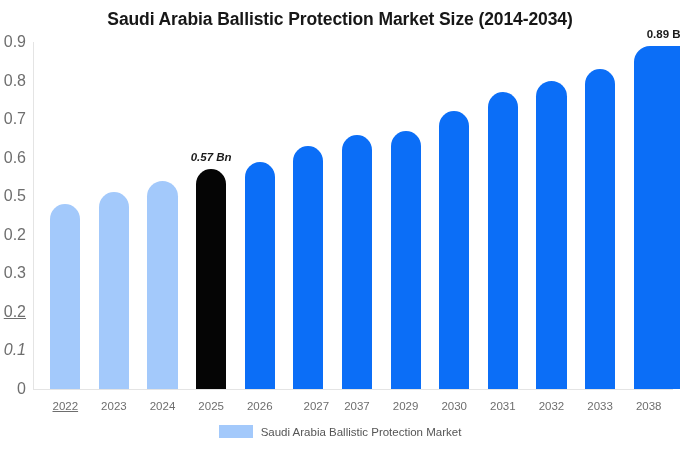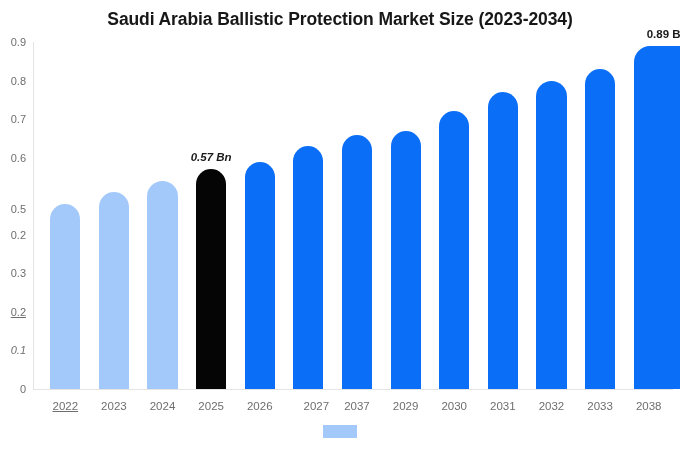--- a/index.html
+++ b/index.html
@@ -63,21 +63,21 @@
     height: 1px;
     background: #e4e4e4;
   }
 
   
   .y-tick {
     position: absolute;
     right: 100%;
     margin-right: 7px;
     transform: translateY(-50%);
-    font-size: 11px;
+    font-size: 16px;
     color: #6e6e6e;
     white-space: nowrap;
   }
 
   
   .bar-slot {
     position: absolute;
     bottom: 0;
     height: 347px;
   }
@@ -131,32 +131,32 @@
     font-size: 11.5px;
     color: #555555;
     white-space: nowrap;
   }
 </style>
 </head>
 <body>
 
 <div id="chart-root">
 
-  <div id="chart-title">Saudi Arabia Ballistic Protection Market Size (2023-2034)</div>
+  <div id="chart-title">Saudi Arabia Ballistic Protection Market Size (2014-2034)</div>
 
   <div id="plot-area">
     <div id="y-axis-line"></div>
     <div id="x-axis-line"></div>
     <div id="y-ticks">
         <div class="y-tick" style="top: 347px;">0</div>
         <div class="y-tick" style="top: 308.444px; font-style: italic;">0.1</div>
         <div class="y-tick" style="top: 269.889px; text-decoration: underline;">0.2</div>
         <div class="y-tick" style="top: 231.333px;">0.3</div>
         <div class="y-tick" style="top: 192.778px;">0.2</div>
-        <div class="y-tick" style="top: 154.222px; margin-top: 13px;">0.5</div>
+        <div class="y-tick" style="top: 154.222px;">0.5</div>
         <div class="y-tick" style="top: 115.667px;">0.6</div>
         <div class="y-tick" style="top: 77.1111px;">0.7</div>
         <div class="y-tick" style="top: 38.5556px;">0.8</div>
         <div class="y-tick" style="top: 0px;">0.9</div>
       </div>
     <div id="bars">
         <div class="bar-slot" style="left: 17.2369px; width: 30.1415px;">
           <div class="bar" title="2022: 0.48" style="height: 185.067px; background: rgb(163, 201, 251);"></div>
         </div>
         <div class="bar-slot" style="left: 65.8523px; width: 30.1415px;">
@@ -210,15 +210,16 @@
         <div class="x-tick" style="left: 396.923px; width: 48.6154px;">2030</div>
         <div class="x-tick" style="left: 445.538px; width: 48.6154px;">2031</div>
         <div class="x-tick" style="left: 494.154px; width: 48.6154px;">2032</div>
         <div class="x-tick" style="left: 542.769px; width: 48.6154px;">2033</div>
         <div class="x-tick" style="left: 591.385px; width: 48.6154px;">2038</div>
       </div>
   </div>
 
   <div id="legend">
     <div id="legend-swatch" style="background: rgb(163, 201, 251);"></div>
+    <div id="legend-label">Saudi Arabia Ballistic Protection Market</div>
   </div>
 
 </div>
 
 </body></html>

